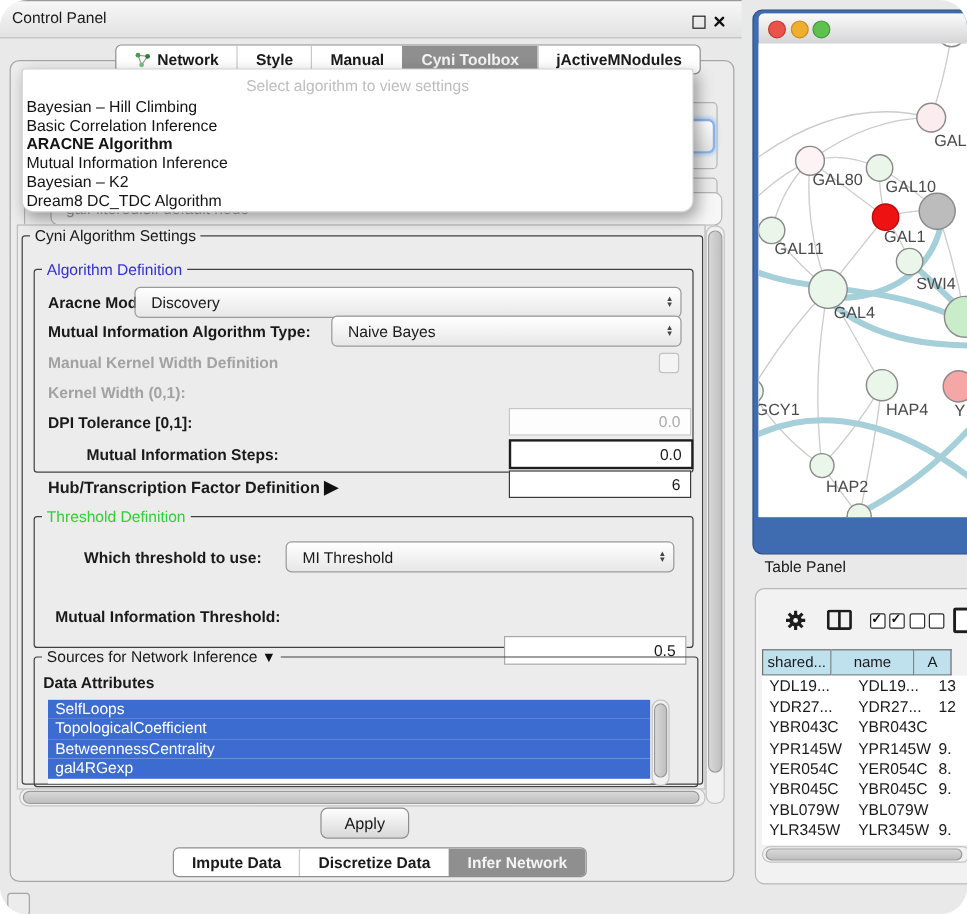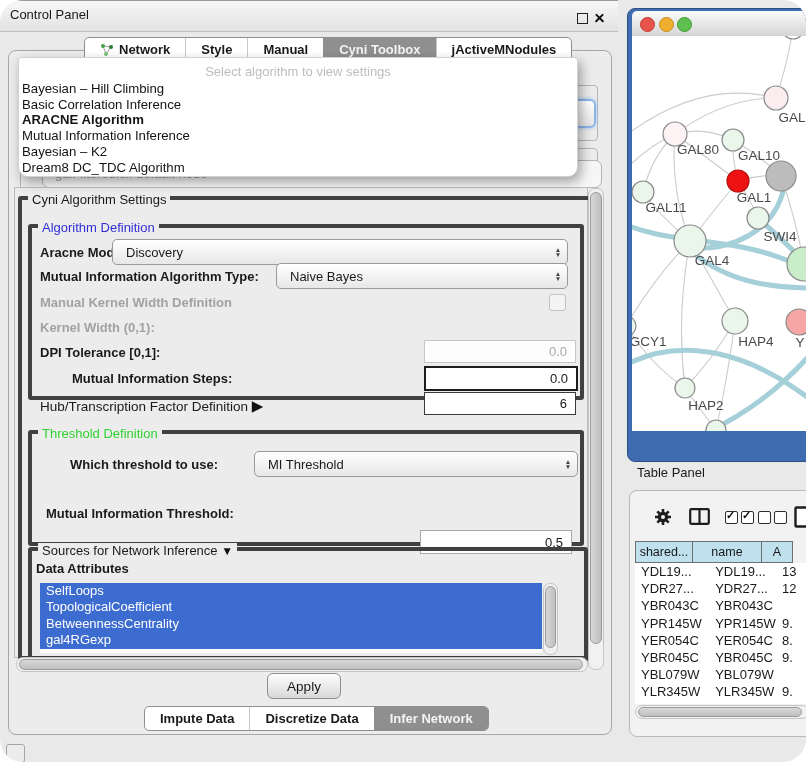--- a/index.html
+++ b/index.html
@@ -36,28 +36,28 @@
 
   
   .bg-group{border:1px solid #b5b5b5;border-radius:4px;z-index:1;background:#ececec;}
   .focus-combo{left:60px;top:99px;width:532px;height:25px;border-radius:6px;border:2px solid #8ab4e8;
                background:linear-gradient(#ffffff,#e4e4e4);box-shadow:0 0 4px #9cc3ec;z-index:1;}
   .bg-combo{left:42px;top:160px;width:546px;height:26px;border:1px solid #b5b5b5;border-radius:7px;
             background:#f6f6f6;z-index:1;color:#9c9c9c;font-size:13px;line-height:26px;padding-left:12px;}
 
   
   .scrollview{left:14px;top:187px;width:572px;height:469px;border:1px solid #bdbdbd;background:#ececec;z-index:2;}
-  .group{border:4px solid #404040;border-radius:3px;z-index:3;}
+  .group{border:1px solid #404040;border-radius:3px;z-index:3;}
   .group-title{position:absolute;top:-8px;left:6px;background:#ececec;padding:0 4px;font-size:13px;white-space:nowrap;}
   .t-blue{color:#2f2fd8;}
   .t-green{color:#2fd22f;}
 
   .lbl{font-size:13px;font-weight:bold;white-space:nowrap;z-index:3;}
   .lbl.disabled{color:#a2a2a2;}
-  .plain{font-weight:normal;font-size:13.5px;}
+  .plain{font-weight:bold;font-size:13.5px;}
 
   .combo{border:1px solid #9a9a9a;border-radius:5px;background:linear-gradient(#ffffff,#e7e7e7);
          font-size:13px;display:flex;align-items:center;z-index:3;}
   .combo .val{flex:1;padding-left:13px;}
   .combo .arrows{width:18px;display:flex;flex-direction:column;align-items:center;color:#444;}
   .combo .arrows span{font-size:6.5px;line-height:5.5px;}
 
   .field{border:1px solid #a8a8a8;background:#fff;font-size:13px;text-align:right;padding-right:8px;
          display:flex;align-items:center;justify-content:flex-end;z-index:3;margin-top:29px;}
   .field.strong{border:2px solid #1d1d1d;}
@@ -113,21 +113,21 @@
   <div class="abs titlebar"></div>
   <div class="abs title-text">Control Panel</div>
   <div class="abs float-btn"></div>
   <div class="abs close-btn">
       <span></span>
       <span></span>
     </div>
 
   <div class="abs panel-body"></div>
 
-  <div class="abs seg-bar" style="left:84px;top:37px;" id="top-tabs">
+  <div class="abs seg-bar" style="left:96px;top:37px;" id="top-tabs">
       <div class="seg">
         <svg width="14" height="14" viewBox="0 0 14 14">
           <path d="M3 3L11 4M3 3L6 11M11 4L6 11" stroke="#9e9e9e" stroke-width="1" fill="none"></path>
           <circle cx="3" cy="3" r="2" fill="#43a047"></circle>
           <circle cx="11" cy="4" r="2" fill="#2e7d32"></circle>
           <circle cx="6" cy="11" r="2" fill="#76c47a"></circle>
         </svg>
         <span>Network</span>
       </div>
       <div class="seg">
@@ -204,21 +204,21 @@
   <div class="abs lbl plain" style="left:40px;top:397px;">
     <span>Hub/Transcription Factor Definition</span>
     <span class="tri" style="font-size:15px;"> ▶</span>
   </div>
 
   <div class="abs group" style="left:28px;top:430px;width:548px;height:108px;">
     <span class="group-title t-green">Threshold Definition</span>
   </div>
 
   <div class="abs lbl" style="left:70px;top:457px;">Which threshold to use:</div>
-  <div class="abs combo" style="left:238px;top:451px;width:322px;height:24px;margin-left:16px;">
+  <div class="abs combo" style="left:238px;top:451px;width:322px;height:24px;">
     <span class="val">MI Threshold</span>
     <span class="arrows">
         <span>▲</span>
         <span>▼</span>
       </span>
   </div>
 
   <div class="abs lbl" style="left:46px;top:506px;">Mutual Information Threshold:</div>
   <div class="abs field" style="left:420px;top:501px;width:142px;height:22px;">0.5</div>
 

